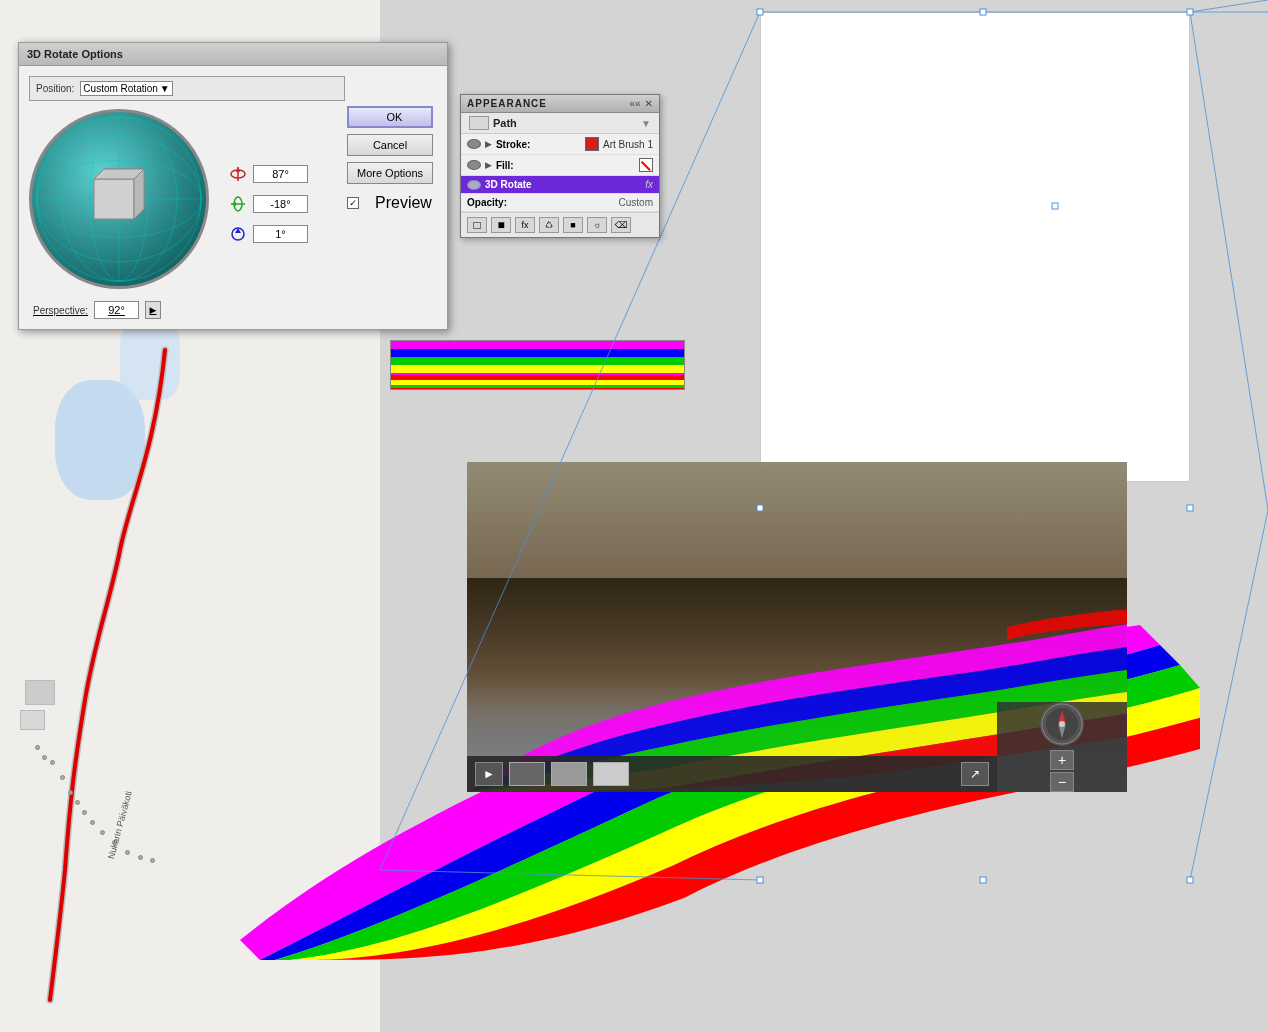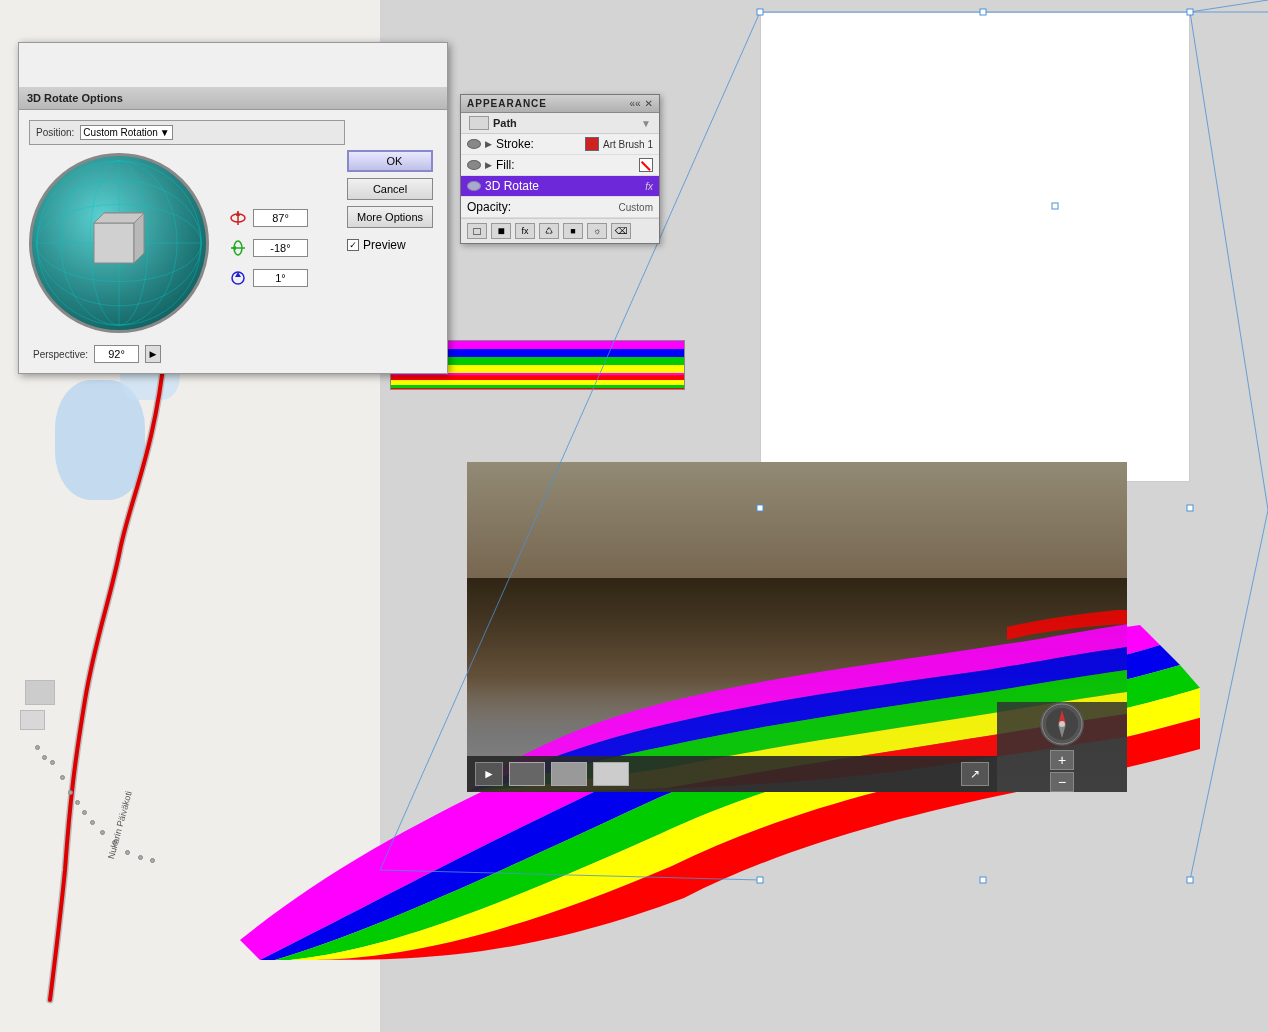--- a/index.html
+++ b/index.html
@@ -238,21 +238,20 @@
       z-index: 100;
     }
 
     #dialog-3d-title {
       background: linear-gradient(to bottom, #d0d0d0, #b8b8b8);
       padding: 5px 8px;
       font-size: 11px;
       font-weight: bold;
       color: #222;
       border-bottom: 1px solid #999;
-      margin-top: 44px;
     }
 
     #dialog-3d-content {
       padding: 10px;
       display: flex;
       gap: 2px;
     }
 
     #dialog-3d-left {
       display: flex;
@@ -343,20 +342,21 @@
       text-align: center;
       padding: 1px;
     }
 
     #perspective-row {
       display: flex;
       align-items: center;
       gap: 6px;
       margin-top: 4px;
       padding-left: 4px;
+      text-decoration: underline;
     }
 
     .perspective-label {
       font-size: 10px;
       color: #333;
     }
 
     .perspective-input {
       width: 45px;
       height: 18px;
@@ -488,22 +488,23 @@
       background: #6d28d9;
       color: white;
     }
 
     .arrow-icon {
       font-size: 9px;
       color: #555;
     }
 
     .app-label {
-      font-size: 12px;
+      font-size: 10px;
       flex: 1;
+      font-weight: bold;
     }
 
     .app-label-white {
       color: white;
     }
 
     .color-swatch {
       width: 14px;
       height: 14px;
       border: 1px solid #666;
@@ -790,21 +791,21 @@
           <div class="perspective-btn">▶</div>
         </div>
       </div>
 
       <div id="dialog-3d-right">
         <button class="dlg-btn dlg-btn-ok">OK</button>
         <button class="dlg-btn dlg-btn-normal">Cancel</button>
         <button class="dlg-btn dlg-btn-normal">More Options</button>
         <div style="display:flex;align-items:center;gap:4px;margin-top:4px;">
           <div class="checkbox-small">✓</div>
-          <span style="font-size:12px;">Preview</span>
+          <span style="font-size:16px;margin-left:12px;">Preview</span>
         </div>
       </div>
     </div>
   </div>
 
   <div id="appearance-panel">
     <div id="appearance-title-bar">
       <span id="appearance-title">APPEARANCE</span>
       <div id="appearance-controls">
         <span>««</span>

